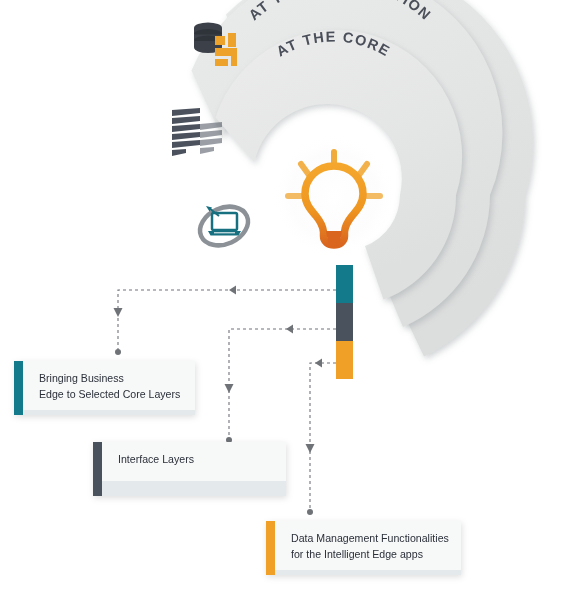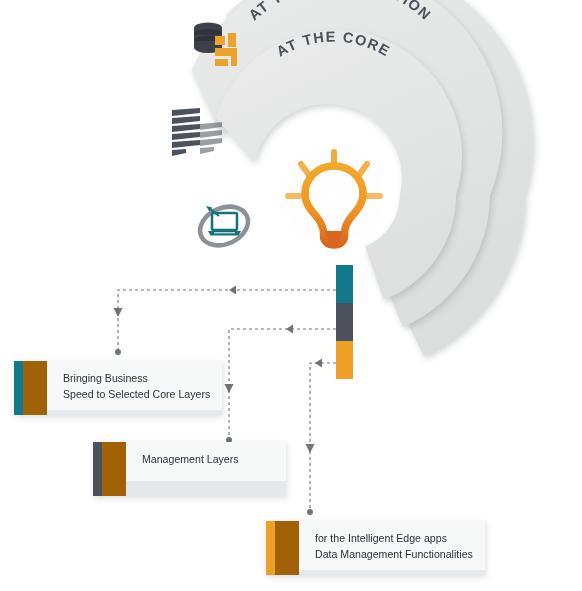--- a/index.html
+++ b/index.html
@@ -44,22 +44,21 @@
     filter: drop-shadow(1px 2px 3px rgba(0,0,0,0.13));
   }
   .callout-bar {
     width: 9px;
     flex: 0 0 9px;
   }
   .callout-body {
     flex: 1 1 auto;
     display: flex;
     flex-direction: column;
-    background: #a16207;
-    padding-left: 24px;
+    background: #1d4ed8;
   }
   .callout-text {
     flex: 1 1 auto;
     padding: 9px 12px 8px 16px;
     background: #f7f9f9;
   }
   .callout-line {
     font-size: 10.6px;
     color: #2b2f38;
     line-height: 16px;
@@ -258,40 +257,40 @@
         <circle cx="310" cy="512" r="3" fill="#6f7378" stroke="none"></circle>
       </g>
     </g>
   </svg>
 
   <div class="callout" style="left:14px; top:361px; width:181px; height:54px;">
     <div class="callout-bar" style="background:#127a8a;"></div>
     <div class="callout-body">
       <div class="callout-text">
         <div class="callout-line">Bringing Business</div>
-        <div class="callout-line">Speed to Selected Core Layers</div>
+        <div class="callout-line">Edge to Selected Core Layers</div>
       </div>
       <div class="callout-foot"></div>
     </div>
   </div>
 
   <div class="callout" style="left:93px; top:442px; width:193px; height:54px;">
     <div class="callout-bar" style="background:#4a525e;"></div>
     <div class="callout-body">
       <div class="callout-text">
-        <div class="callout-line">Management Layers</div>
+        <div class="callout-line">Interface Layers</div>
       </div>
       <div class="callout-foot"></div>
     </div>
   </div>
 
   <div class="callout" style="left:266px; top:521px; width:192px; height:54px;">
     <div class="callout-bar" style="background:#f0a026;"></div>
     <div class="callout-body">
       <div class="callout-text">
+        <div class="callout-line">Data Management Functionalities</div>
         <div class="callout-line">for the Intelligent Edge apps</div>
-        <div class="callout-line">Data Management Functionalities</div>
       </div>
       <div class="callout-foot"></div>
     </div>
   </div>
 
 </div>
 
 </body></html>

